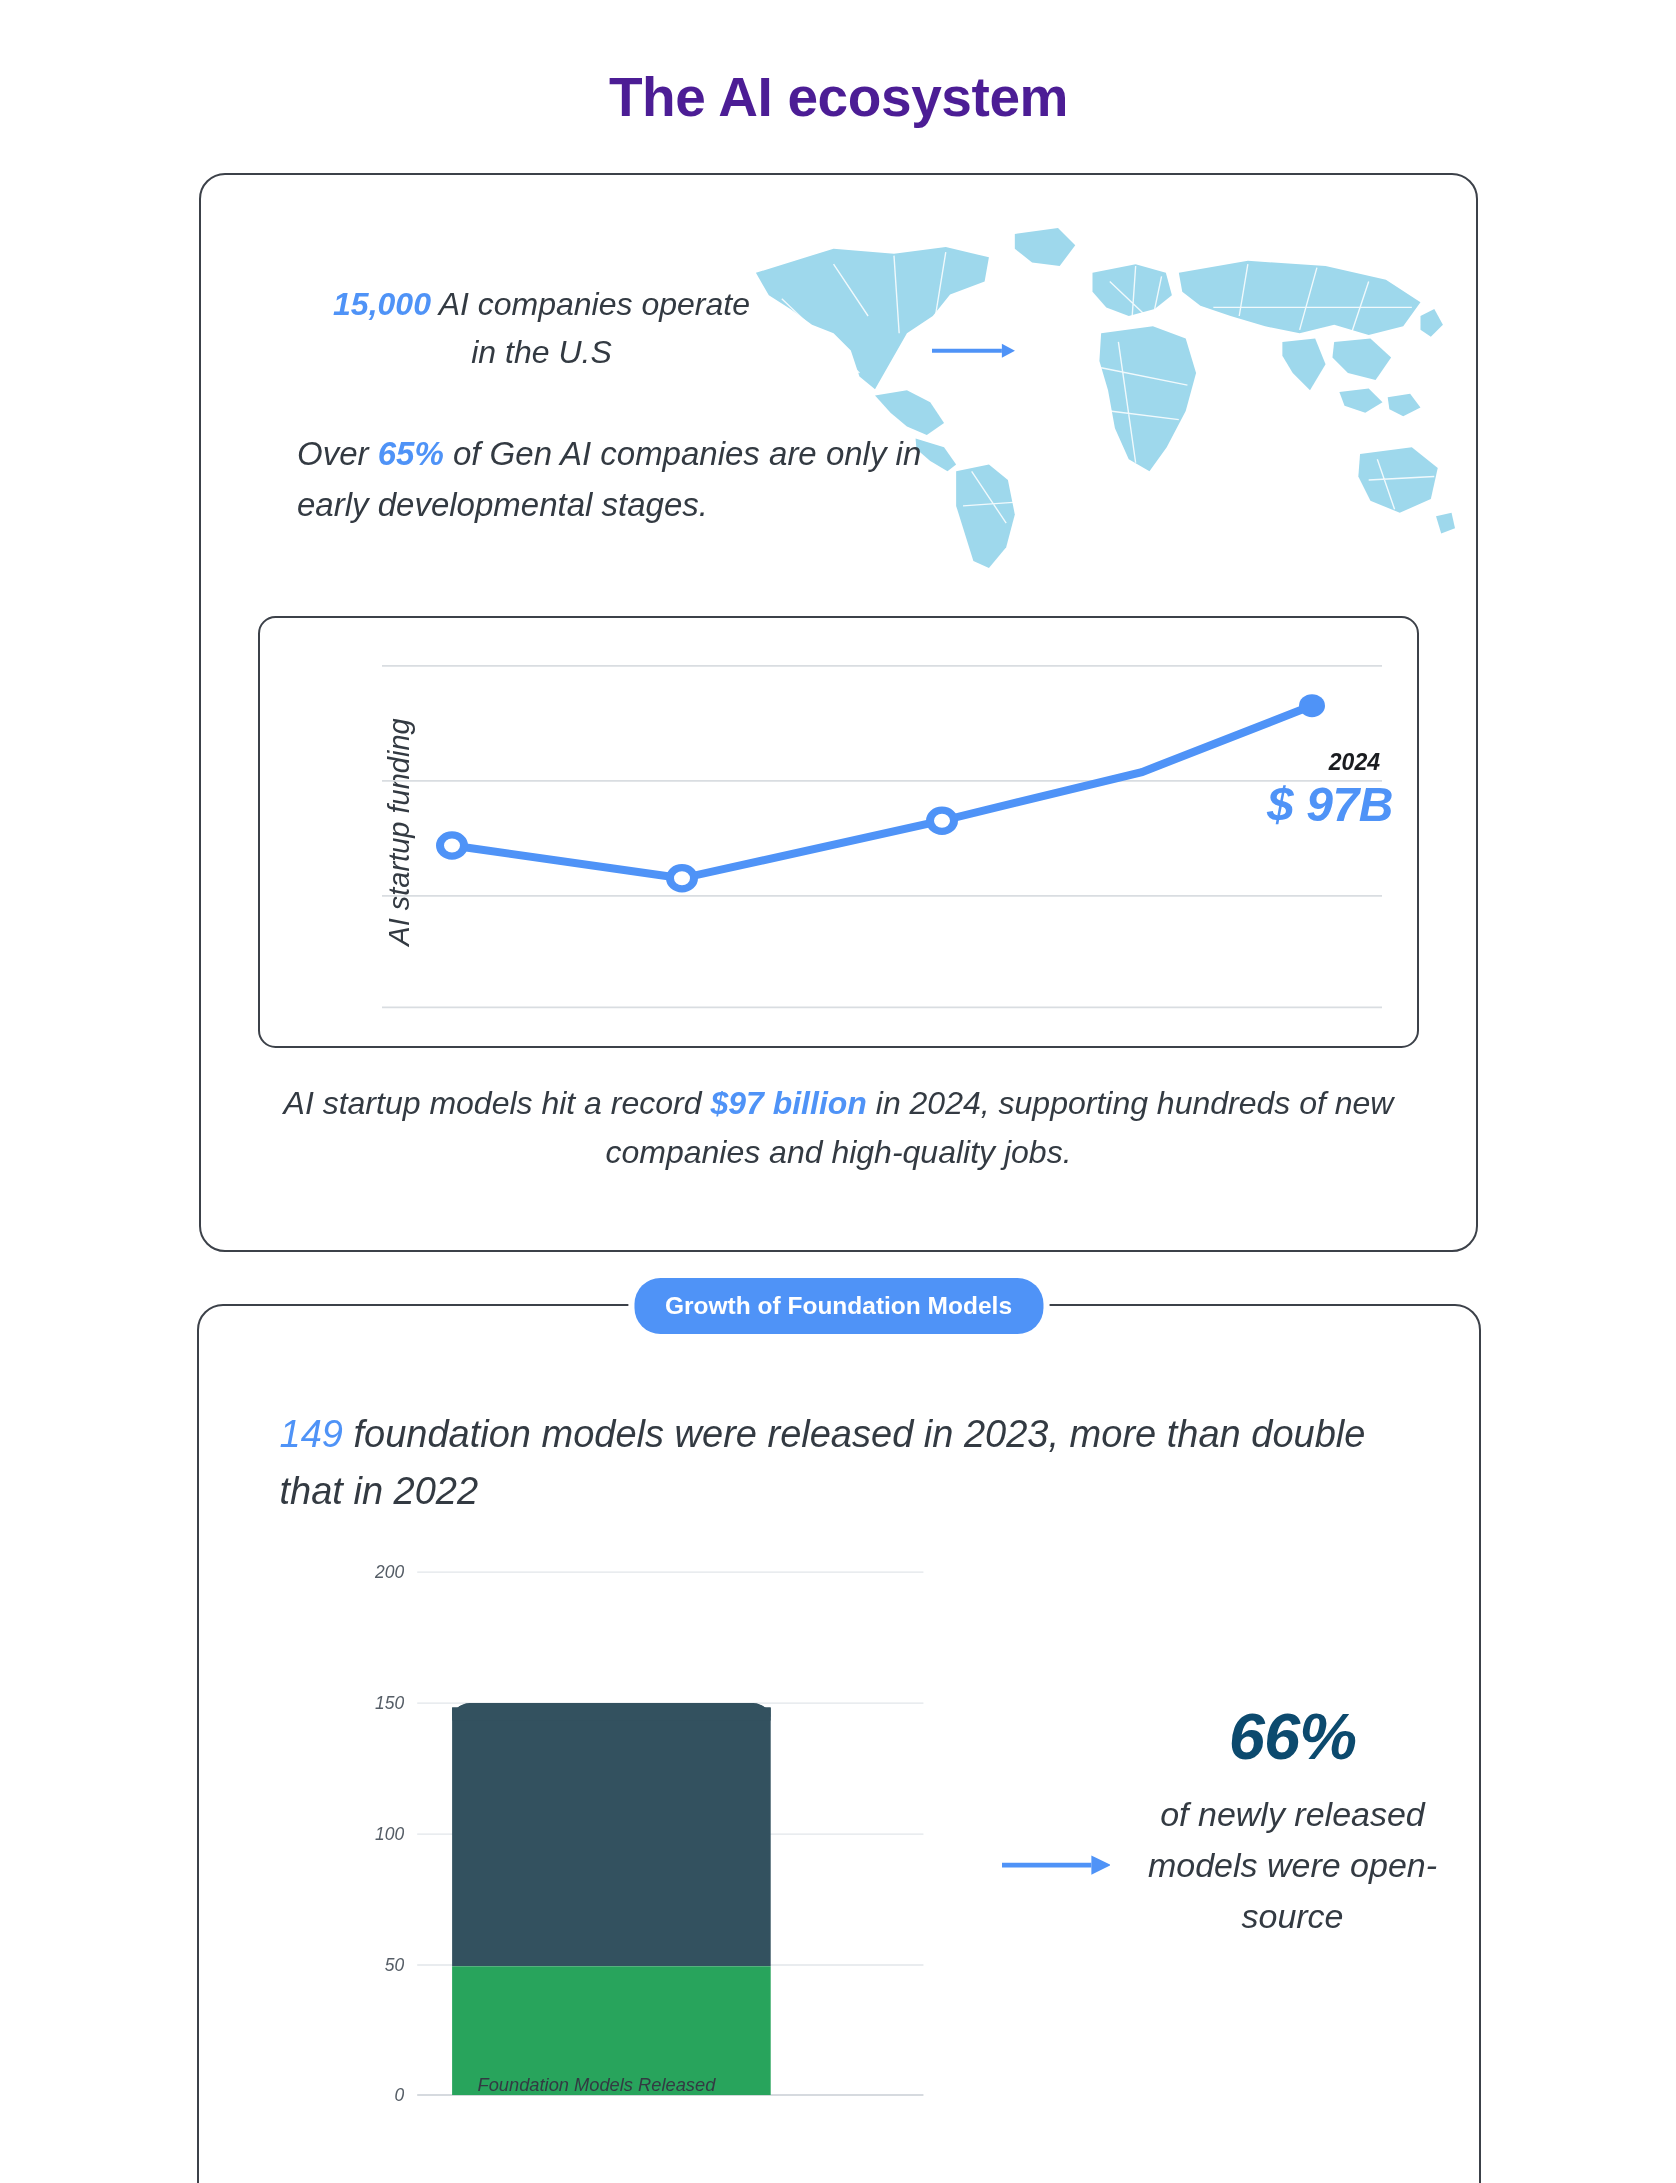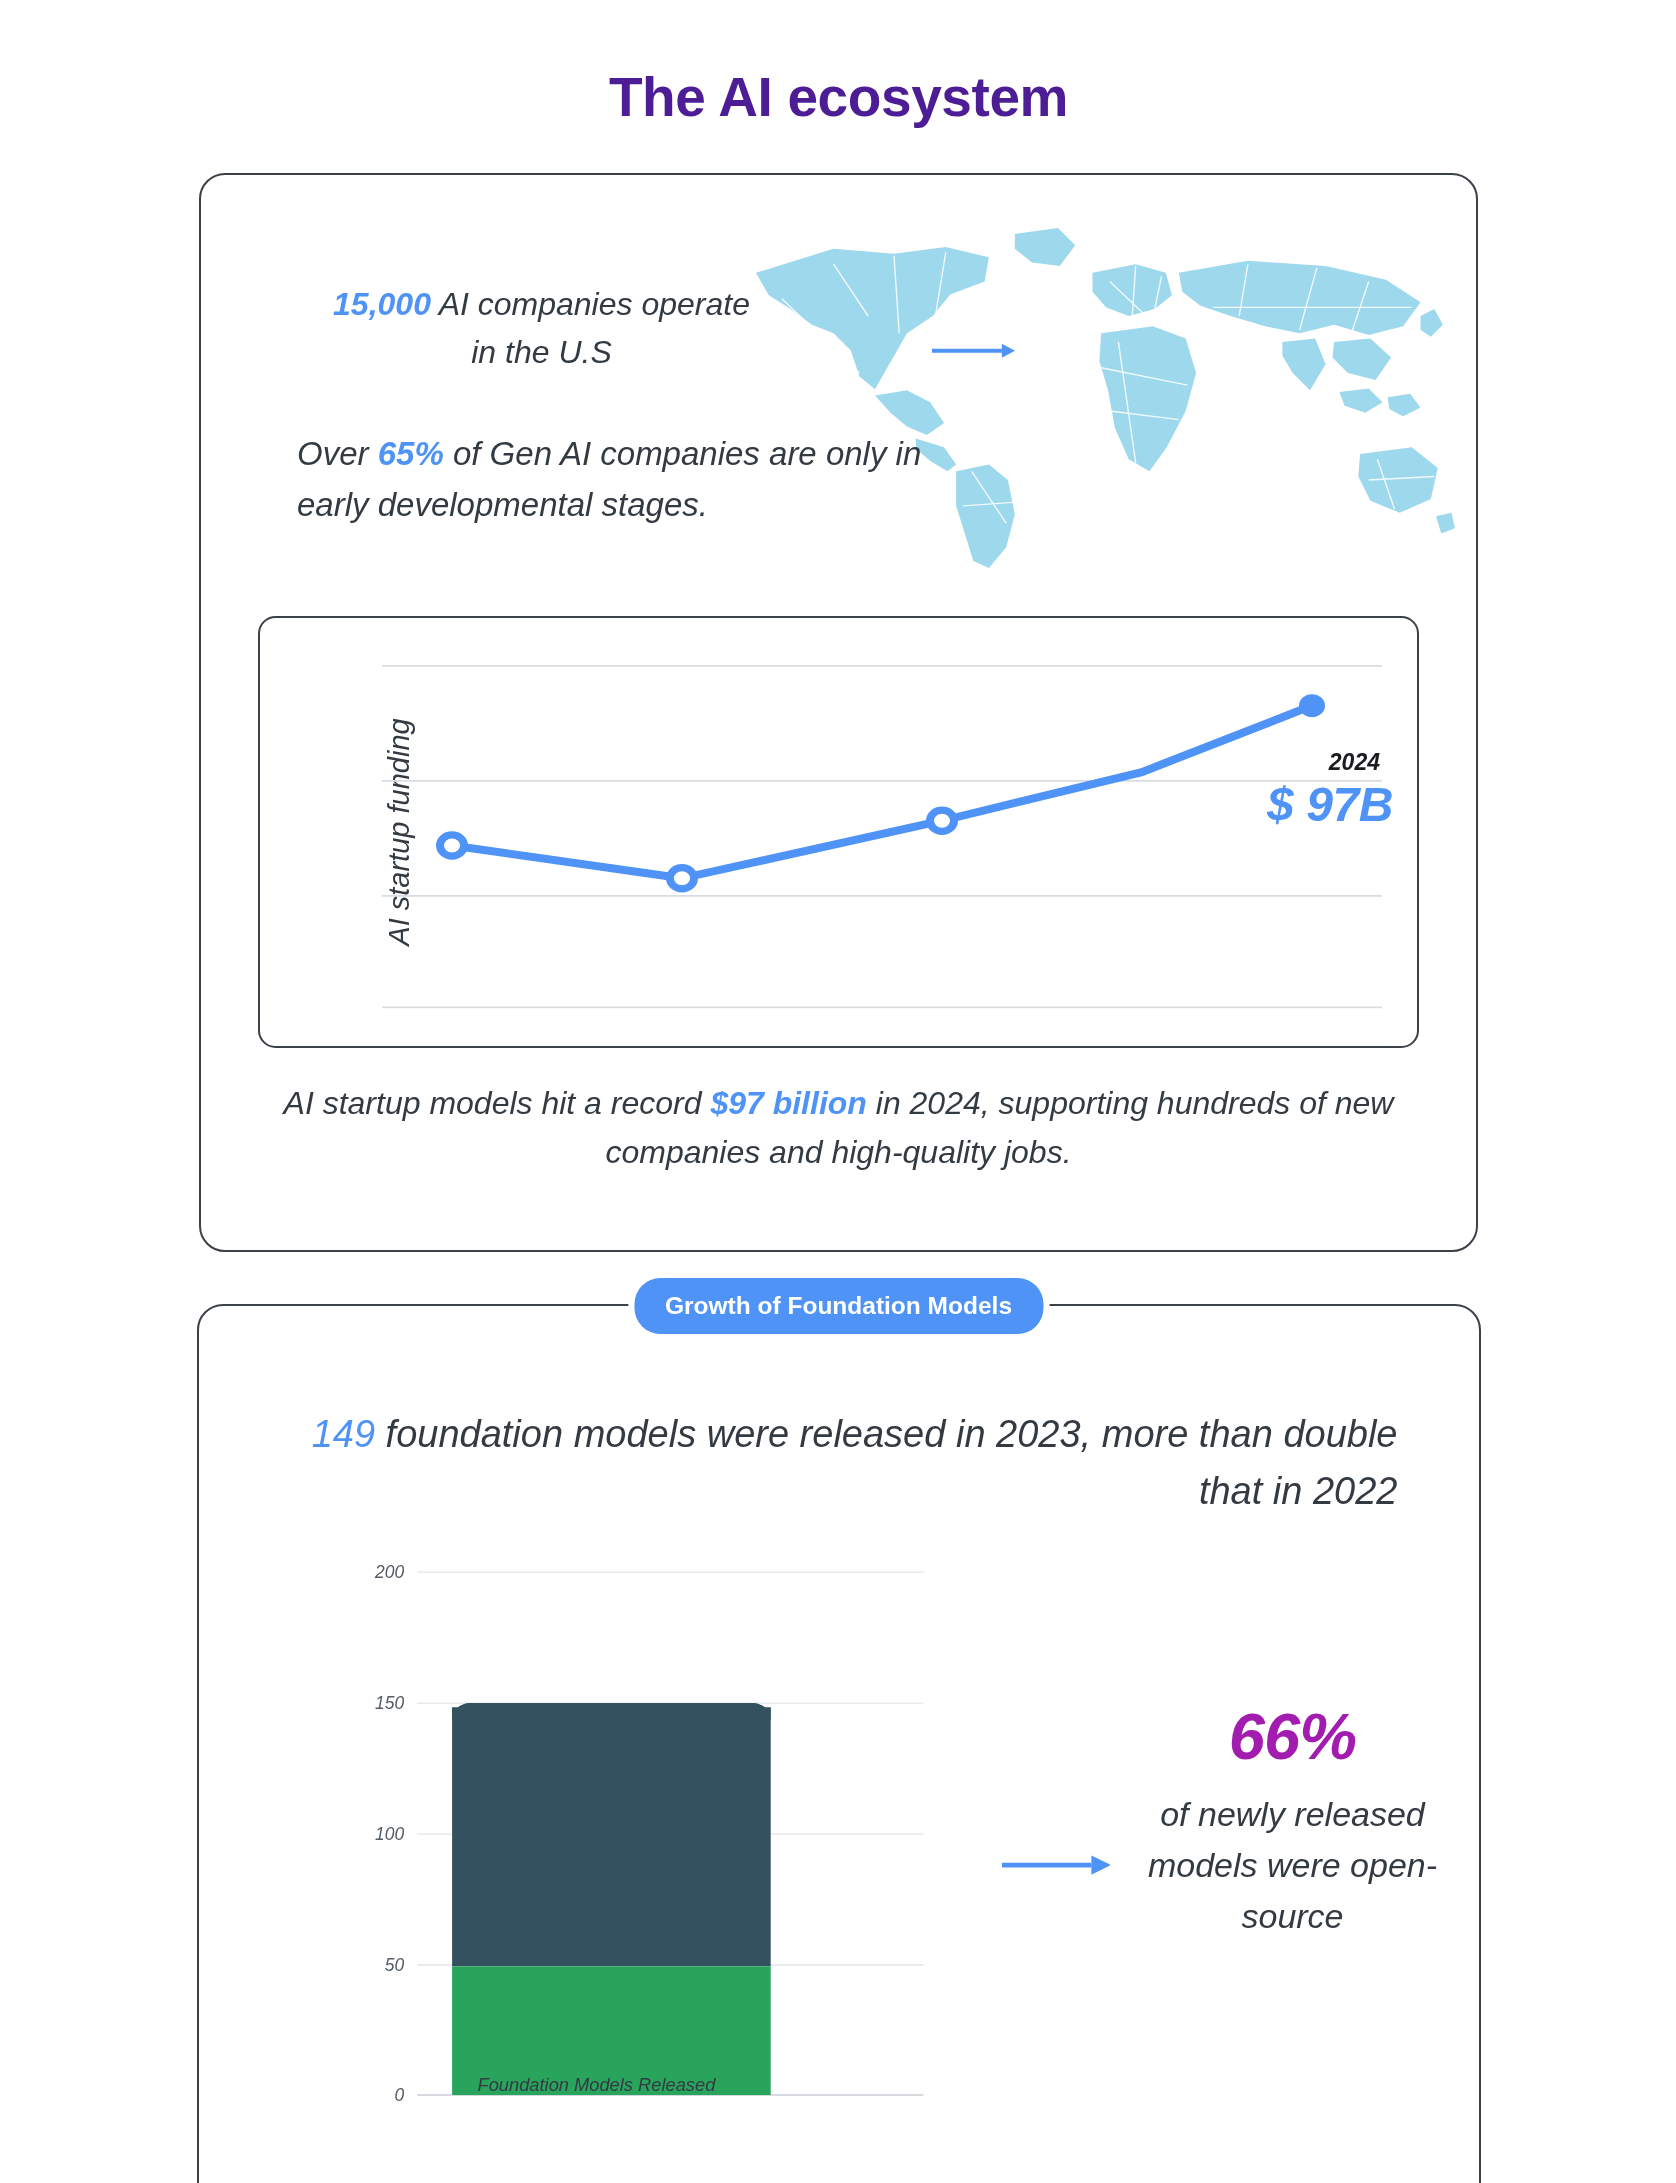--- a/index.html
+++ b/index.html
@@ -159,21 +159,21 @@
     padding: 14px 31px;
     white-space: nowrap;
     z-index: 5;
     box-shadow: 0 0 0 6.1px #fff;
   }
   .pill-sec2 { left: 50%; transform: translateX(-50%); top: -26px; }
 
   .sec2-head {
     margin: 100px auto 1px auto;
     width: 1118px;
-    text-align: right;
+    text-align: left;
     font-size: 38px;
     line-height: 1.5;
   }
   .sec2-head .hl { color: #4f93f7; }
 
   .sec2-body { position: relative; height: 620px; margin-top: 26px; }
 
   .bar-chart {
     position: absolute;
     left: 144px;
@@ -200,21 +200,21 @@
   }
 
   .sec2-right {
     position: absolute;
     left: 926px;
     top: 153px;
     width: 336px;
     text-align: center;
   }
   .big66 {
-    color: #a21caf;
+    color: #0c4a6e;
     font-size: 65px;
     font-weight: bold;
     letter-spacing: -0.9px;
   }
   .sec2-right p {
     margin-top: 15.3px;
     font-size: 34px;
     line-height: 1.5;
   }
 </style>

